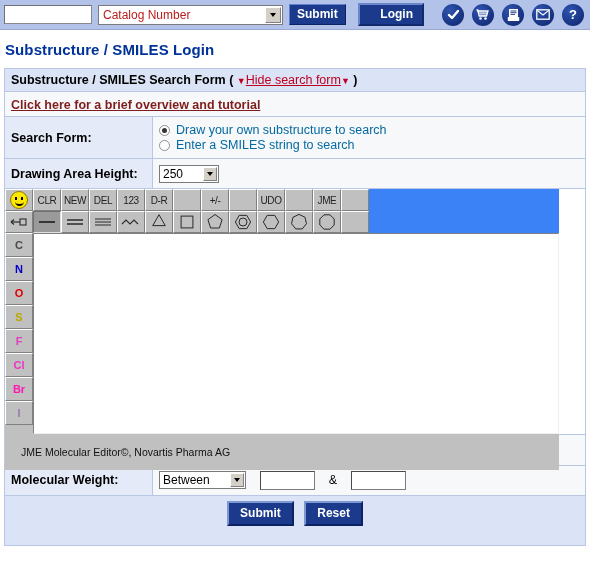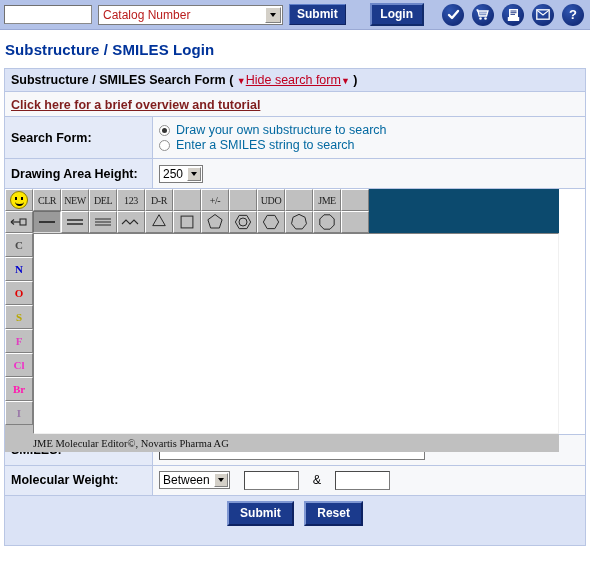--- a/index.html
+++ b/index.html
@@ -58,21 +58,21 @@
     background:#1b3a8c;
     color:#fff; font-weight:bold; font-size:12px;
     padding: 2px 7px 3px 7px;
     border: 1px solid #0f2360;
     border-top-color:#5f7fc9; border-left-color:#5f7fc9;
     cursor:pointer; line-height:14px;
   }
   .topbar-spacer { flex: 1; }
   .login-btn {
     background:#1b3a8c; color:#fff; font-weight:bold; font-size:12px;
-    padding: 2px 9px 3px 8px;
+    padding: 2px 9px 3px 20px;
     border: 2px solid #6b86c9;
     border-right-color:#102a6b; border-bottom-color:#102a6b;
     cursor:pointer; line-height:14px; margin-right:10px;
   }
   .ico {
     width: 22px; height: 22px; border-radius: 50%;
     background: radial-gradient(circle at 35% 30%, #2f55b0, #16307e 70%);
     margin-left: 8px;
     display:flex; align-items:center; justify-content:center;
     color:#fff; cursor:pointer; flex:none;
@@ -121,30 +121,30 @@
     cursor:pointer;
   }
   .radio.checked:after{content:"";width:5px;height:5px;border-radius:50%;background:#333;}
   .radio-label{font-size:12.5px;color:#0369a1;cursor:pointer;}
 
   .mini-select {
     display:inline-flex; align-items:center;
     border:1px solid #7b7b7b; background:#fff;
     height:18px; padding-left:3px;
   }
-  .mini-select .v{font-size:12px;padding-right:4px;}
+  .mini-select .v{font-size:12px;padding-right:20px;}
   .mini-select .sel-arrow{width:14px;height:14px;}
 
   
   .applet-cell { background:#ffffff; padding:0; }
   .jme {
     width: 554px; height: 245px;
-    background:#0c4a6e;
+    background:#3b82f6;
     position: relative;
-    font-family: Liberation Serif, serif;
+    font-family: Liberation Sans, sans-serif;
   }
   .jme-toolrow { display:flex; height:22px; }
   .tool {
     width: 28px; height: 22px;
     background:#c0c0c0;
     border:1px solid #ffffff;
     border-right-color:#808080; border-bottom-color:#808080;
     display:flex;align-items:center;justify-content:center;
     font-size:10px; color:#222; cursor:pointer; flex:none;
     letter-spacing:-0.4px;
@@ -180,23 +180,23 @@
     display:flex;align-items:center;justify-content:center;
     font-size:11px; font-weight:bold; cursor:pointer;
   }
   .canvas {
     flex:1; background:#ffffff;
     border:1px solid #808080;
     border-right-color:#f0f0f0; border-bottom-color:#f0f0f0;
     margin:0; cursor:crosshair;
   }
   .jme-footer {
-    height:18px; background:#c0c0c0;
+    height:36px; background:#c0c0c0;
     display:flex; align-items:center;
-    padding-left:28px; font-size:10.5px; color:#111;
+    padding-left:16px; font-size:10.5px; color:#111;
   }
 
   
   .txt-input {
     border:1px solid #7b7b7b;
     border-top-color:#4a4a4a; border-left-color:#4a4a4a;
     background:#fff; height:19px; font-size:12px;
     padding:1px 3px; outline:none;
     font-family: "Liberation Sans", sans-serif;
   }

